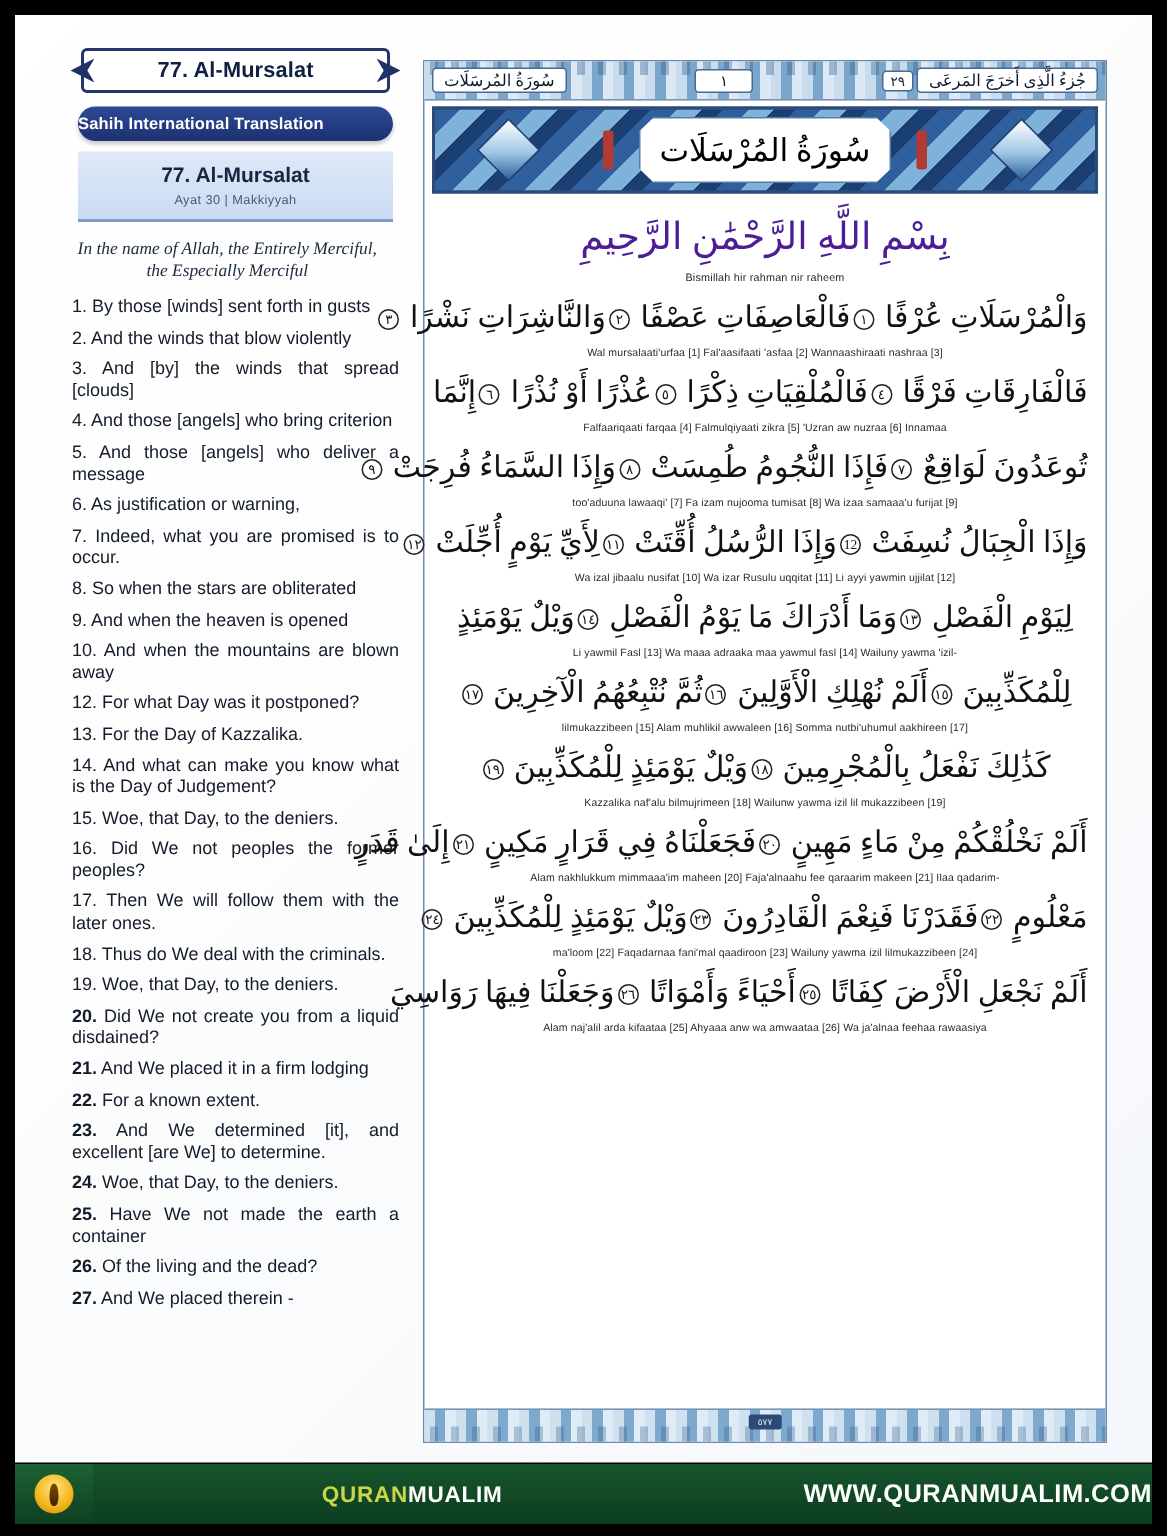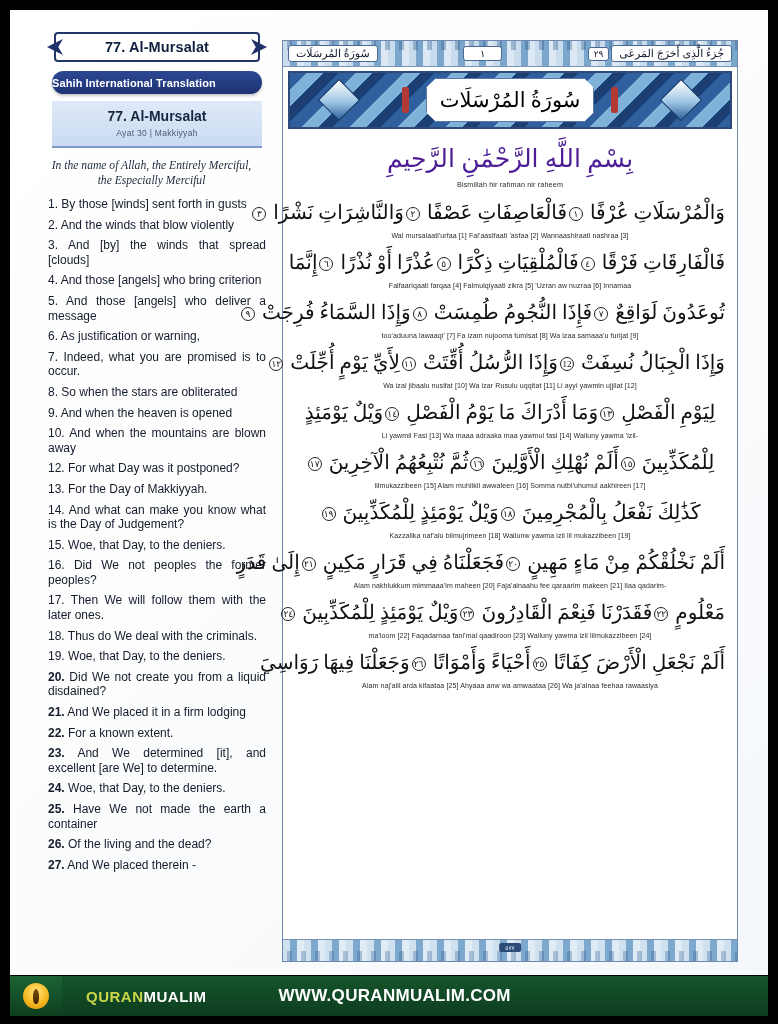--- a/index.html
+++ b/index.html
@@ -231,21 +231,21 @@
     background:#2c4a78; color:#dce9f6; font-size:6px; padding:1px 6px; border-radius:2px;
     z-index: 3;
   }
 
   
   .bottom-bar {
     position: absolute;
     left: 10px; right: 10px; bottom: 8px;
     height: 40px;
     background: linear-gradient(180deg,#16552c 0%,#0d3d1f 100%);
-    display: flex; align-items: center;
+    display: flex; align-items: center; justify-content: space-between;
   }
   .logo-wrap {
     width: 52px; height: 40px;
     display:flex; align-items:center; justify-content:center;
     background: linear-gradient(180deg,#1c6334 0%,#0e3f20 100%);
   }
   .logo-circle {
     width: 26px; height: 26px; border-radius: 50%;
     background: radial-gradient(circle at 50% 35%, #ffe680 0%, #f5b721 55%, #d08c0a 100%);
     display:flex; align-items:center; justify-content:center;
@@ -294,21 +294,21 @@
           <div class="ayah"><span class="num">2.</span><span> And the winds that blow violently</span></div>
           <div class="ayah"><span class="num">3.</span><span> And [by] the winds that spread [clouds]</span></div>
           <div class="ayah"><span class="num">4.</span><span> And those [angels] who bring criterion</span></div>
           <div class="ayah"><span class="num">5.</span><span> And those [angels] who deliver a message</span></div>
           <div class="ayah"><span class="num">6.</span><span> As justification or warning,</span></div>
           <div class="ayah"><span class="num">7.</span><span> Indeed, what you are promised is to occur.</span></div>
           <div class="ayah"><span class="num">8.</span><span> So when the stars are obliterated</span></div>
           <div class="ayah"><span class="num">9.</span><span> And when the heaven is opened</span></div>
           <div class="ayah"><span class="num">10.</span><span> And when the mountains are blown away</span></div>
           <div class="ayah"><span class="num">12.</span><span> For what Day was it postponed?</span></div>
-          <div class="ayah"><span class="num">13.</span><span> For the Day of Makkiyyah.</span></div>
+          <div class="ayah"><span class="num">13.</span><span> For the Day of Kazzalika.</span></div>
           <div class="ayah"><span class="num">14.</span><span> And what can make you know what is the Day of Judgement?</span></div>
           <div class="ayah"><span class="num">15.</span><span> Woe, that Day, to the deniers.</span></div>
           <div class="ayah"><span class="num">16.</span><span> Did We not peoples the former peoples?</span></div>
           <div class="ayah"><span class="num">17.</span><span> Then We will follow them with the later ones.</span></div>
           <div class="ayah"><span class="num">18.</span><span> Thus do We deal with the criminals.</span></div>
           <div class="ayah"><span class="num">19.</span><span> Woe, that Day, to the deniers.</span></div>
           <div class="ayah bold-num"><span class="num">20.</span><span> Did We not create you from a liquid disdained?</span></div>
           <div class="ayah bold-num"><span class="num">21.</span><span> And We placed it in a firm lodging</span></div>
           <div class="ayah bold-num"><span class="num">22.</span><span> For a known extent.</span></div>
           <div class="ayah bold-num"><span class="num">23.</span><span> And We determined [it], and excellent [are We] to determine.</span></div>

